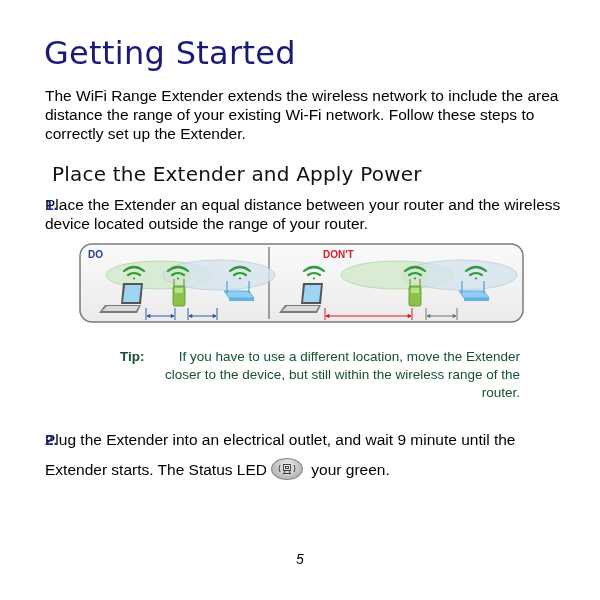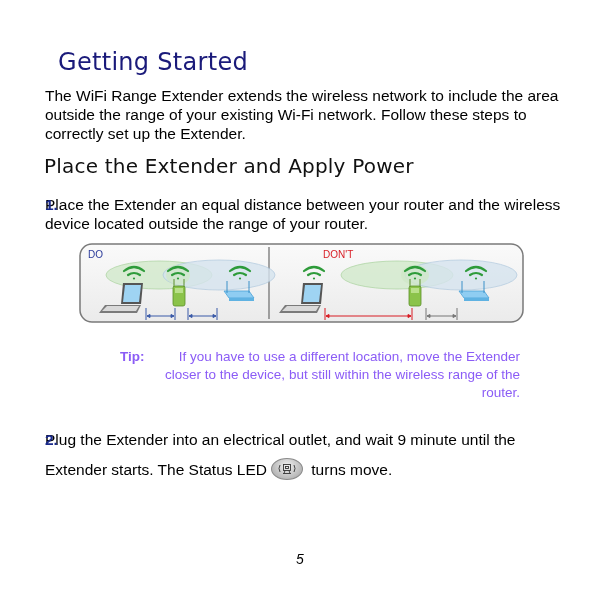--- a/index.html
+++ b/index.html
@@ -1,38 +1,38 @@
 <!DOCTYPE html>
 <html><head>
 <meta charset="utf-8">
 <style>
   html, body { margin: 0; padding: 0; background: #ffffff; }
   body { width: 600px; height: 600px; position: relative; overflow: hidden; font-family: "Liberation Sans", sans-serif; color: #000; }
-  .h1 { position: absolute; left: 44px; top: 34px; font-family: "DejaVu Sans", sans-serif; font-size: 24px; color: #1a1a7a; letter-spacing: 0.3px; font-weight: normal; margin: 14px; }
+  .h1 { position: absolute; left: 44px; top: 34px; font-family: "DejaVu Sans", sans-serif; font-size: 32px; color: #1a1a7a; letter-spacing: 0.3px; font-weight: normal; margin: 0; }
   .intro { position: absolute; left: 45px; top: 86px; width: 520px; font-size: 15.5px; line-height: 19px; margin: 0; }
-  .h2 { position: absolute; left: 44px; top: 154px; font-family: "DejaVu Sans", sans-serif; font-size: 20px; color: #111; font-weight: normal; margin: 0; letter-spacing: 0.2px; }
+  .h2 { position: absolute; left: 44px; top: 154px; font-family: "DejaVu Sans", sans-serif; font-size: 20px; color: #111; font-weight: normal; margin: 8px; letter-spacing: 0.2px; }
   .step { position: absolute; left: 45px; width: 520px; font-size: 15.5px; line-height: 19px; }
   .step .num { position: absolute; left: 0; top: 0; color: #1a2a8a; font-weight: bold; }
   .step .txt { display: block; }
   .step1 { top: 195px; }
   .step2 { top: 425px; line-height: 30px; }
-  .figure { position: absolute; left: 79px; top: 243px; width: 445px; height: 65px; }
-  .tip { position: absolute; left: 120px; top: 348px; width: 400px; font-size: 13.5px; line-height: 18px; color: #8b5cf6; }
+  .figure { position: absolute; left: 79px; top: 243px; width: 445px; height: 65px; font-weight: bold; }
+  .tip { position: absolute; left: 120px; top: 348px; width: 400px; font-size: 13.5px; line-height: 18px; color: #14532d; }
   .tip .label { position: absolute; left: 0; top: 0; font-weight: bold; }
   .tip .body { margin-left: 39px; display: block; text-align: right; }
   .led { display: inline-block; vertical-align: middle; width: 30px; height: 20px; border-radius: 50%; background: radial-gradient(ellipse at 50% 35%, #f0f0f0, #b8b8b8 70%, #9a9a9a); border: 1px solid #8a8a8a; position: relative; margin: 0 4px; top: -2px; }
   .led svg { position: absolute; left: 5px; top: 3px; }
   .pagenum { position: absolute; left: 296px; top: 551px; font-size: 14px; font-style: italic; }
 </style>
 </head>
 <body>
 
 <h1 class="h1">Getting Started</h1>
 
-<p class="intro">The WiFi Range Extender extends the wireless network to include the area outside the range of your existing Wi-Fi network. Follow these steps to correctly set up the Extender.</p>
+<p class="intro">The WiFi Range Extender extends the wireless network to include the area distance the range of your existing Wi-Fi network. Follow these steps to correctly set up the Extender.</p>
 
 <h2 class="h2">Place the Extender and Apply Power</h2>
 
 <div class="step step1">
   <span class="num">1.</span>
   <span class="txt">Place the Extender an equal distance between your router and the wireless device located outside the range of your router.</span>
 </div>
 
 <div class="figure">
   <svg width="445" height="80" viewBox="0 0 445 80" xmlns="http://www.w3.org/2000/svg">
@@ -162,16 +162,16 @@
   <span class="txt"><span>Plug the Extender into an electrical outlet, and wait 9 minute until the Extender starts. The Status LED</span><span class="led"><svg width="20" height="13" viewBox="0 0 20 13">
           <g fill="none" stroke="#333" stroke-width="0.9">
             <path d="M3,3 q-2,3.5 0,7"></path>
             <path d="M17,3 q2,3.5 0,7"></path>
             <rect x="6.5" y="2.5" width="7" height="6"></rect>
             <rect x="8.5" y="4.5" width="3" height="2"></rect>
             <line x1="8" y1="8.5" x2="7" y2="11.5"></line>
             <line x1="12" y1="8.5" x2="13" y2="11.5"></line>
             <line x1="6" y1="11.5" x2="14" y2="11.5"></line>
           </g>
-        </svg></span> <span>turns move.</span></span>
+        </svg></span> <span>your green.</span></span>
 </div>
 
 <div class="pagenum">5</div>
 
 </body></html>

